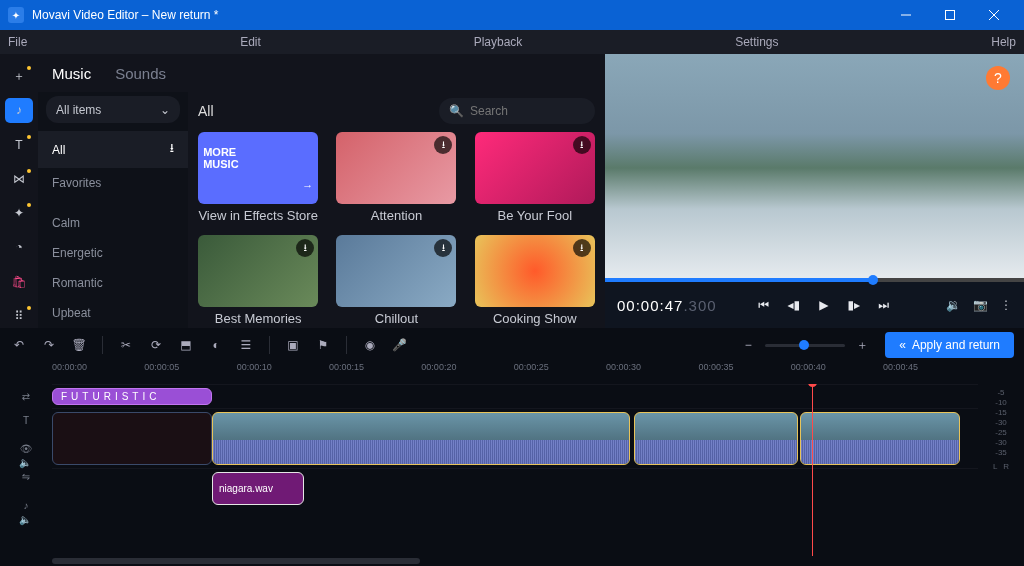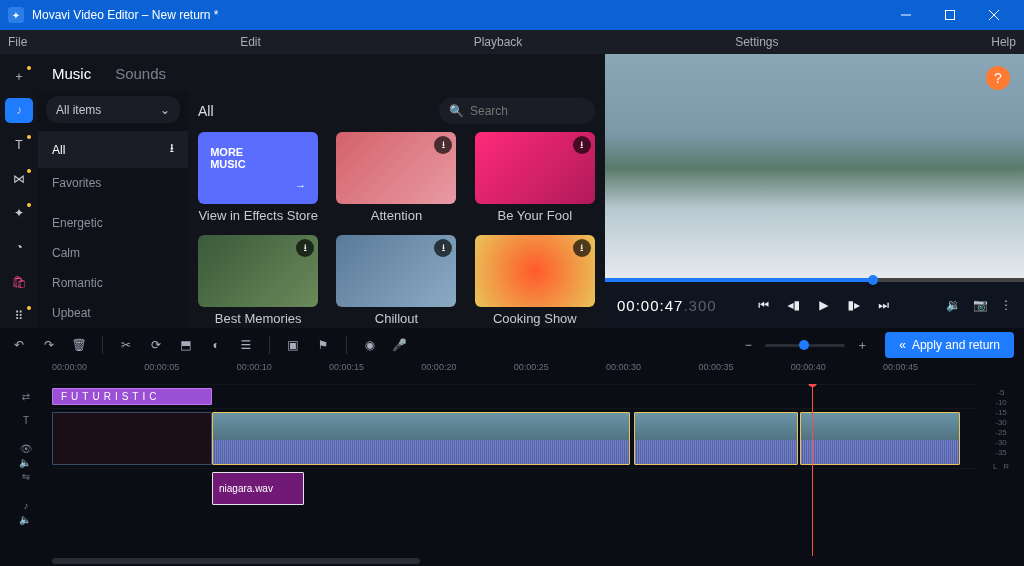--- a/index.html
+++ b/index.html
@@ -27,21 +27,21 @@
 .sidelist .sep { height:10px; }
 .gallery { flex:1; padding:4px 10px 0 10px; overflow:hidden; }
 .gallery .header { display:flex; align-items:center; justify-content:space-between; height:30px; margin-bottom:6px; }
 .gallery .header .lbl { font-size:14px; color:#ddd; }
 .searchbox { background:#1a1d26; border-radius:14px; height:26px; width:156px; display:flex; align-items:center; padding:0 10px; gap:6px; }
 .searchbox input { background:transparent; border:none; color:#aaa; font-size:12px; outline:none; flex:1; }
 .grid { display:grid; grid-template-columns: repeat(3, 1fr); gap:12px 18px; }
 .card { display:flex; flex-direction:column; align-items:center; gap:4px; cursor:pointer; }
 .thumb { width:120px; height:72px; border-radius:6px; background:#2a2d36; position:relative; overflow:hidden; }
 .thumb .dl { position:absolute; top:4px; right:4px; width:18px; height:18px; border-radius:50%; background:#000a; display:flex; align-items:center; justify-content:center; font-size:10px; color:#fff; }
-.thumb.more { background:#5a6dff; display:flex; flex-direction:column; justify-content:center; padding:12px; color:#fff; font-weight:700; font-size:11px; }
+.thumb.more { background:#5a6dff; display:flex; flex-direction:column; justify-content:center; padding:5px; color:#fff; font-weight:700; font-size:11px; }
 .card .caption { font-size:13px; color:#c8cbd4; text-align:center; }
 .preview { width: 419px; background:#000; display:flex; flex-direction:column; position:relative; }
 .preview .image { flex:1; background: linear-gradient(180deg,#8aa7b8 0%,#7c97a8 35%,#5a7a6a 50%,#b8c8d0 68%,#e8ecf0 100%); position:relative; }
 .helpbtn { position:absolute; top:12px; right:14px; width:24px; height:24px; border-radius:50%; background:#ff7a33; color:#fff; display:flex; align-items:center; justify-content:center; font-size:14px; cursor:pointer; }
 .playbar { height:46px; background:#0f1520; display:flex; align-items:center; padding:0 12px; gap:22px; }
 .scrub { position:absolute; left:0; right:0; height:4px; background:#444; bottom:46px; }
 .scrub .fill { height:100%; width:64%; background:#1f7cff; position:relative; }
 .scrub .fill::after { content:''; position:absolute; right:-5px; top:-3px; width:10px; height:10px; border-radius:50%; background:#1f7cff; }
 .timecode { font-size:15px; color:#fff; letter-spacing:1px; }
 .timecode .ms { color:#5a6070; }
@@ -58,21 +58,21 @@
 .zoom .track .knob { position:absolute; left:42%; top:-4px; width:10px; height:10px; border-radius:50%; background:#1f7cff; }
 .applybtn { background:#1f7cff; color:#fff; border-radius:4px; height:26px; padding:0 14px; display:flex; align-items:center; gap:6px; cursor:pointer; font-size:12px; }
 .ruler { height:22px; display:flex; padding-left:52px; position:relative; }
 .ruler .ticks { flex:1; display:flex; position:relative; color:#6a6f7d; font-size:9px; }
 .ruler .tick { position:absolute; top:0; }
 .tracks { flex:1; display:flex; overflow:hidden; }
 .trackheads { width:52px; background:#0a0d14; display:flex; flex-direction:column; }
 .trackheads .th { display:flex; flex-direction:column; align-items:center; justify-content:center; gap:3px; color:#7a7f8c; font-size:10px; }
 .tracklanes { flex:1; position:relative; }
 .lane { position:relative; border-top:1px solid #14161e; }
-.clip { position:absolute; top:3px; bottom:3px; border-radius:1px; overflow:hidden; }
+.clip { position:absolute; top:3px; bottom:3px; border-radius:6px; overflow:hidden; }
 .clip.title { background:#9a4fd6; border:1px solid #c276f0; display:flex; align-items:center; padding:0 8px; color:#fff; letter-spacing:4px; font-size:10px; }
 .clip.video { background:linear-gradient(180deg,#6a95a8,#3a5560); border:1px solid #e8c45a; }
 .clip.video.sel { border:1px solid #3a4a6a; }
 .clip.audio { background:#701a75; border:1px solid #e5e5e5; }
 .waveform { position:absolute; left:0; right:0; bottom:0; height:24px; background:repeating-linear-gradient(90deg,#7a84d4 0,#7a84d4 1px,#5862b0 1px,#5862b0 2px); opacity:.85; }
 .playhead { position:absolute; top:0; bottom:0; width:1px; background:#ff4a4a; left:760px; }
 .playhead::before { content:''; position:absolute; top:-6px; left:-4px; width:9px; height:9px; background:#ff4a4a; border-radius:50%; }
 .meters { width:46px; background:#0a0d14; display:flex; flex-direction:column; align-items:center; padding-top:4px; gap:1px; color:#5a5f6c; font-size:8px; }
 .hscroll { height:10px; background:#0a0d14; padding:2px 52px 2px 52px; }
 .hscroll .bar { height:6px; width:40%; background:#2a2d36; border-radius:3px; }
@@ -132,22 +132,22 @@
         <div class="dd">
             <span>All items</span>
             <span>⌄</span>
           </div>
         <div class="item active">
             <span>All</span>
             <span>⭳</span>
           </div>
         <div class="item">Favorites</div>
         <div class="sep"></div>
+        <div class="item">Calm</div>
         <div class="item">Energetic</div>
-        <div class="item">Calm</div>
         <div class="item">Romantic</div>
         <div class="item">Upbeat</div>
       </div>
       <div class="gallery">
         <div class="header">
           <div class="lbl">All</div>
           <div class="searchbox">
             <span>🔍</span>
             <input placeholder="Search" style="">
 

